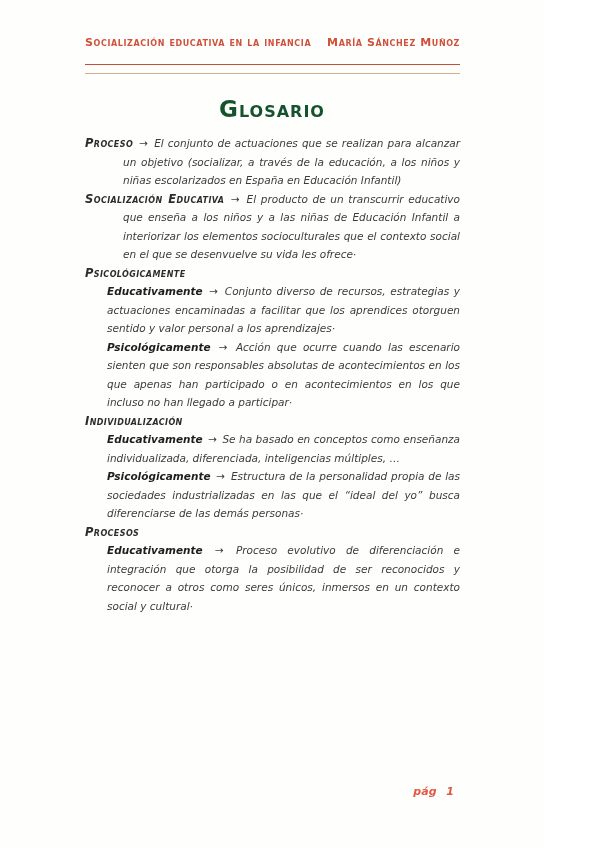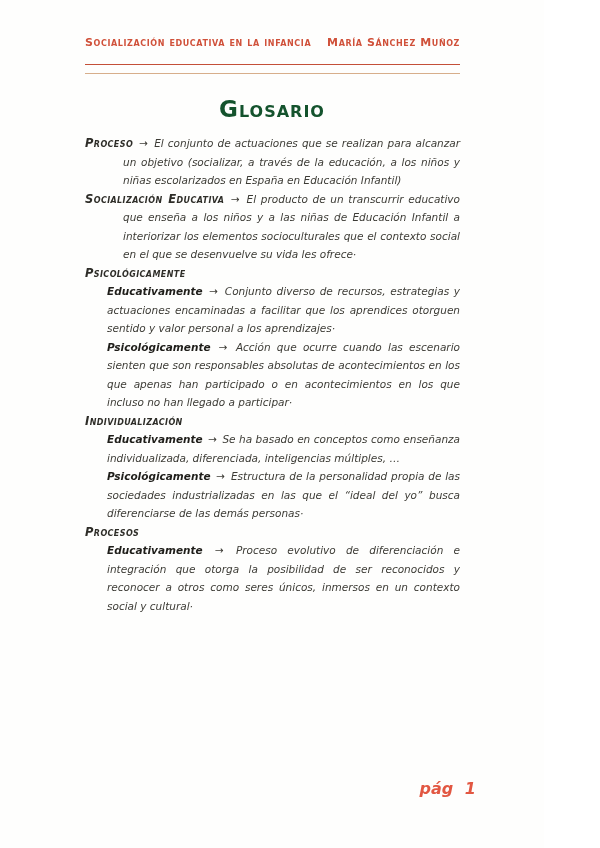--- a/index.html
+++ b/index.html
@@ -95,25 +95,25 @@
   }
   .arrow {
     font-style: normal;
     color: #3c3b35;
     padding: 0 2px;
   }
 
   
   .footer {
     position: absolute;
-    right: 68px;
+    right: 90px;
     bottom: 50px;
     font-style: italic;
     font-weight: bold;
-    font-size: 16px;
+    font-size: 11px;
     word-spacing: 6px;
     color: #e25742;
   }
 </style>
 </head>
 <body>
 
 <div class="page">
 
   <div class="header">

